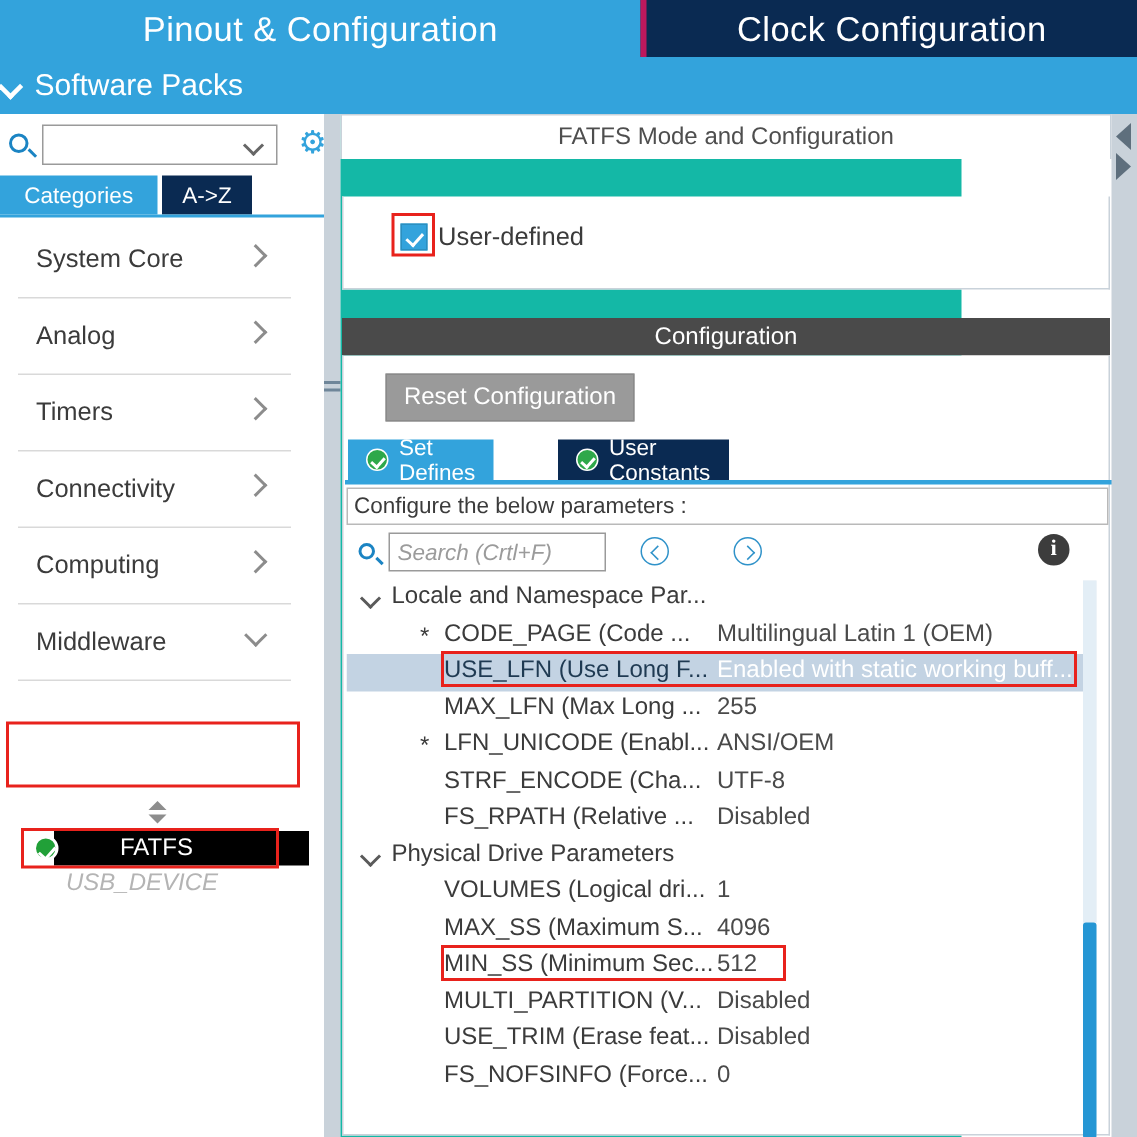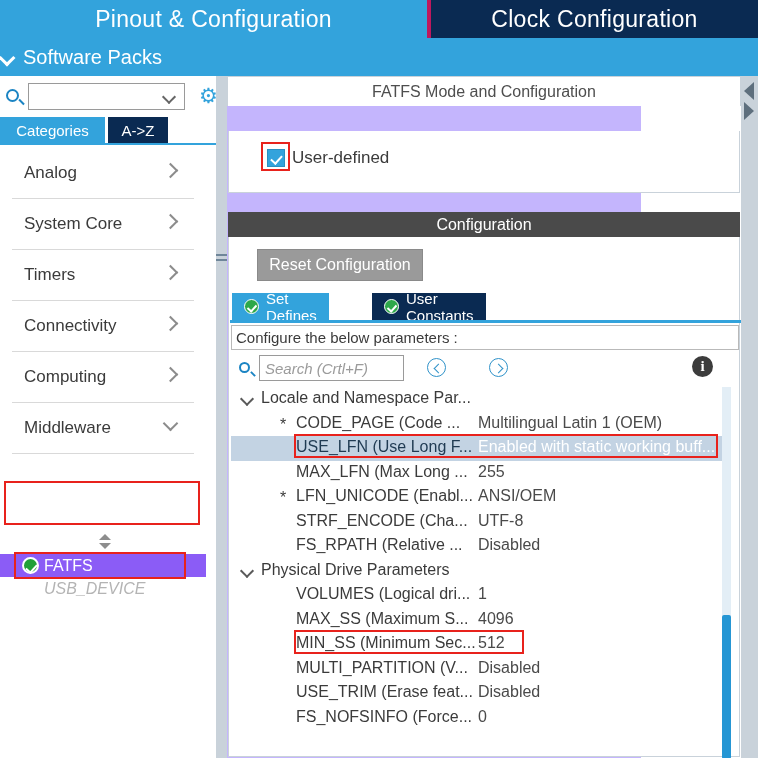--- a/index.html
+++ b/index.html
@@ -87,42 +87,42 @@
     border:2px solid #e8221c; pointer-events:none;
   }
   .sort-handle { position:absolute; left:96px; top:458px; width:18px; height:16px; }
   .sort-handle .up { position:absolute; left:3px; top:0; width:0;height:0;
     border-left:6px solid transparent; border-right:6px solid transparent; border-bottom:6px solid #8d8d8d; }
   .sort-handle .dn { position:absolute; left:3px; top:9px; width:0;height:0;
     border-left:6px solid transparent; border-right:6px solid transparent; border-top:6px solid #8d8d8d; }
 
   .mw-list { position:absolute; left:0; top:478px; width:206px; }
   .mw-row { height:23px; display:flex; align-items:center; padding-left:44px; font-size:16px; color:#3b3b3b; }
-  .mw-row.sel { background:#8b5cf6; color:#ffffff; }
+  .mw-row.sel { background:#000000; color:#ffffff;margin-left:36px; }
   .mw-row.disabled { color:#b4b4b4; font-style:italic; }
   .chk-green {
     position:absolute; left:22px; width:17px; height:17px; border-radius:50%;
     background:#21a038; border:2px solid #ffffff;
   }
   .chk-green::after {
     content:""; position:absolute; left:4px; top:3px; width:5px; height:9px;
     border-right:2.4px solid #fff; border-bottom:2.4px solid #fff; transform:rotate(42deg);
   }
   .fatfs-highlight {
     position:absolute; left:14px; top:476px; width:172px; height:27px;
     border:2px solid #e8221c; pointer-events:none;
   }
 
   
   .splitter { position:absolute; left:216px; top:76px; width:11px; height:682px; background:#c9d2da; }
   .splitter .grip { position:absolute; left:0; top:178px; width:11px; height:2px; background:#6f8699; }
   .splitter .grip2 { position:absolute; left:0; top:183px; width:11px; height:2px; background:#6f8699; }
 
   
-  .content { position:absolute; left:227px; top:76px; width:414px; height:682px; background:#c4b5fd; }
+  .content { position:absolute; left:227px; top:76px; width:414px; height:682px; background:#14b8a6; }
 
   .panel-title {
     position:absolute; left:0; top:0; width:514px; height:30px;
     display:flex; align-items:center; justify-content:center;
     font-size:16px; color:#4e4e4e; border:1px solid #c9d2da; border-bottom:none; background:#fff;
   }
   .bar-mode {
     position:absolute; left:1px; top:31px; width:512px; height:24px;
     background:#4a4a4a; color:#ffffff; font-size:16px;
     display:flex; align-items:center; justify-content:center;
@@ -268,25 +268,25 @@
         <span>Categories</span>
       </div>
       <div class="cat-tab-az">
         <span>A-&gt;Z</span>
       </div>
       <div class="cat-underline"></div>
     </div>
 
     <div class="cat-list">
       <div class="cat-item">
+        <span class="lbl">System Core</span>
+        <span class="arrow"></span>
+      </div>
+      <div class="cat-item">
         <span class="lbl">Analog</span>
-        <span class="arrow"></span>
-      </div>
-      <div class="cat-item">
-        <span class="lbl">System Core</span>
         <span class="arrow"></span>
       </div>
       <div class="cat-item">
         <span class="lbl">Timers</span>
         <span class="arrow"></span>
       </div>
       <div class="cat-item">
         <span class="lbl">Connectivity</span>
         <span class="arrow"></span>
       </div>

